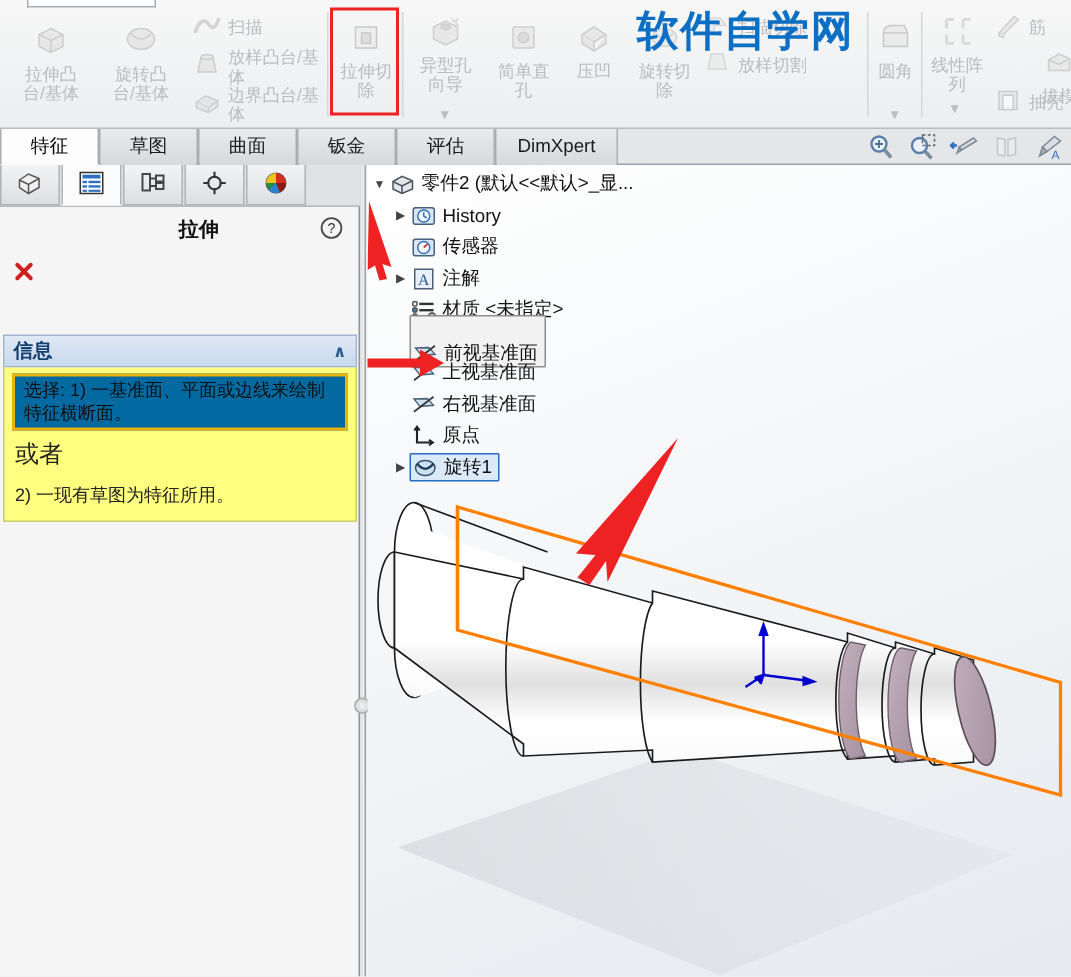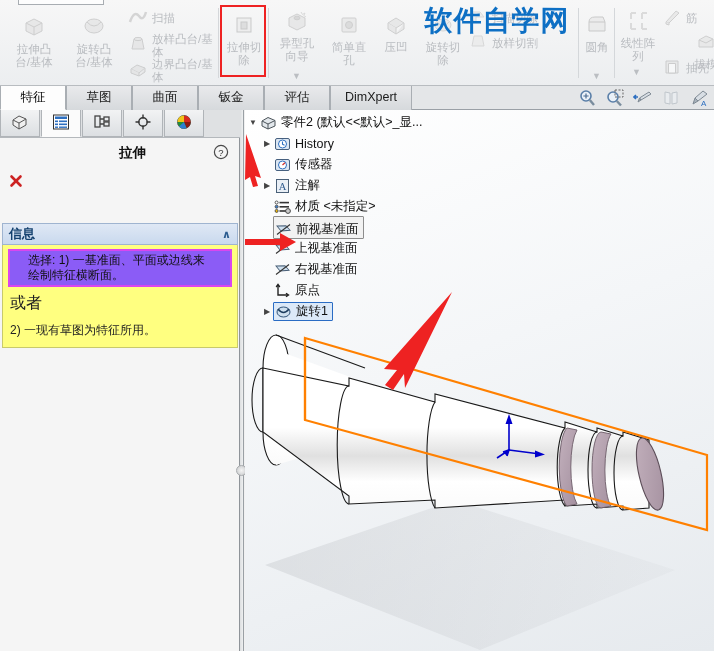--- a/index.html
+++ b/index.html
@@ -80,21 +80,21 @@
               display:flex; align-items:center; justify-content:center;
               font-size:13.5px; font-weight:bold; color:#111; }
   #pm-help { position:absolute; right:10px; top:34px; width:16px; height:16px; }
   #pm-cancel { position:absolute; left:8px; top:63px; font-size:17px; color:#cc2222; font-weight:bold; line-height:16px; }
 
   #infosec { position:absolute; left:2px; top:113px; width:236px; }
   #info-head { height:22px; background:linear-gradient(#dfe8f5,#c9d9ee); border:1px solid #9fb4d0;
                display:flex; align-items:center; padding:0 6px; font-weight:bold; font-size:13px; color:#13406e; }
   #info-head .chev { margin-left:auto; font-size:11px; color:#2b5c90; }
   #info-body { background:#ffff80; border:1px solid #c9ca6a; border-top:none; padding:4px 5px 8px 5px; }
-  #info-hl { border:2px solid #d946ef; background:#8b5cf6; padding:2px 18px; margin:0 0 6px 0; }
+  #info-hl { border:2px solid #eab308; background:#0369a1; padding:2px 6px; margin:0 0 6px 0; }
   #info-body p { font-size:12px; line-height:15px; color:#111; margin:0; }
   #info-or { font-size:16px; margin:6px 0 8px 2px; }
   #info-2 { font-size:12px; margin:0 0 0 2px; }
 
   #panel-splitter { position:absolute; left:240px; top:110px; width:4px; height:541px;
                     background:linear-gradient(90deg,#dcdee0,#eef0f1); border-right:1px solid #9aa0a5; }
   #splitter-grip { position:absolute; left:236px; top:465px; width:11px; height:11px;
                    border-radius:50%; background:radial-gradient(#f4f4f4,#c6c8ca); border:1px solid #a8abae; }
 
   
@@ -103,21 +103,21 @@
     background: linear-gradient(160deg,#ffffff 0%, #f4f6f8 45%, #e6eaee 100%);
     overflow:hidden;
   }
 
   
   #tree { position:absolute; left:0; top:2px; width:250px; font-size:12.5px; color:#111; }
   .trow { position:relative; height:21px; display:flex; align-items:center; }
   .trow .exp { width:12px; text-align:center; font-size:8px; color:#444; flex:0 0 12px; }
   .trow .ticon { width:18px; height:17px; flex:0 0 18px; margin-right:4px; display:flex; align-items:center; justify-content:center; }
   .trow .tlabel { white-space:nowrap; }
-  .sel-box { border:1px solid #8d8d8d; background:#f2f2f2; padding:4px 4px 0 0; border-radius:1px; }
+  .sel-box { border:1px solid #8d8d8d; background:#f2f2f2; padding:16px 4px 0 0; border-radius:1px; }
   .sel-blue { border:1px solid #2a6cc4; background:#dce9f8; padding:0 4px 0 0; border-radius:1px; }
 
   
   .arrow { position:absolute; z-index:9; pointer-events:none; }
 
   
   #model { position:absolute; left:0; top:0; width:469px; height:541px; }
 </style>
 </head>
 <body>

